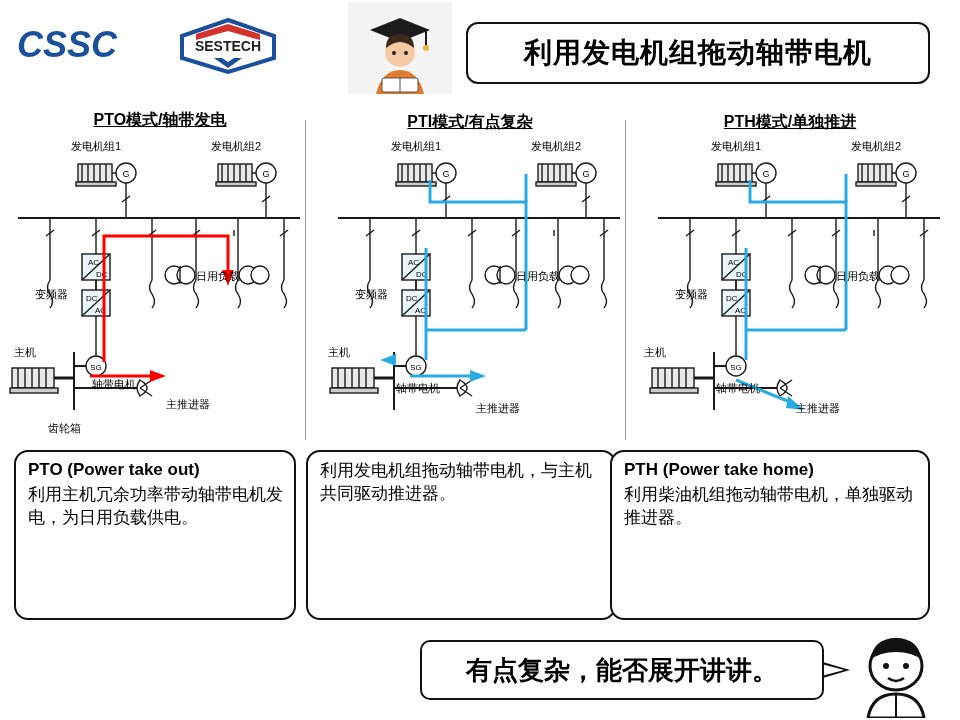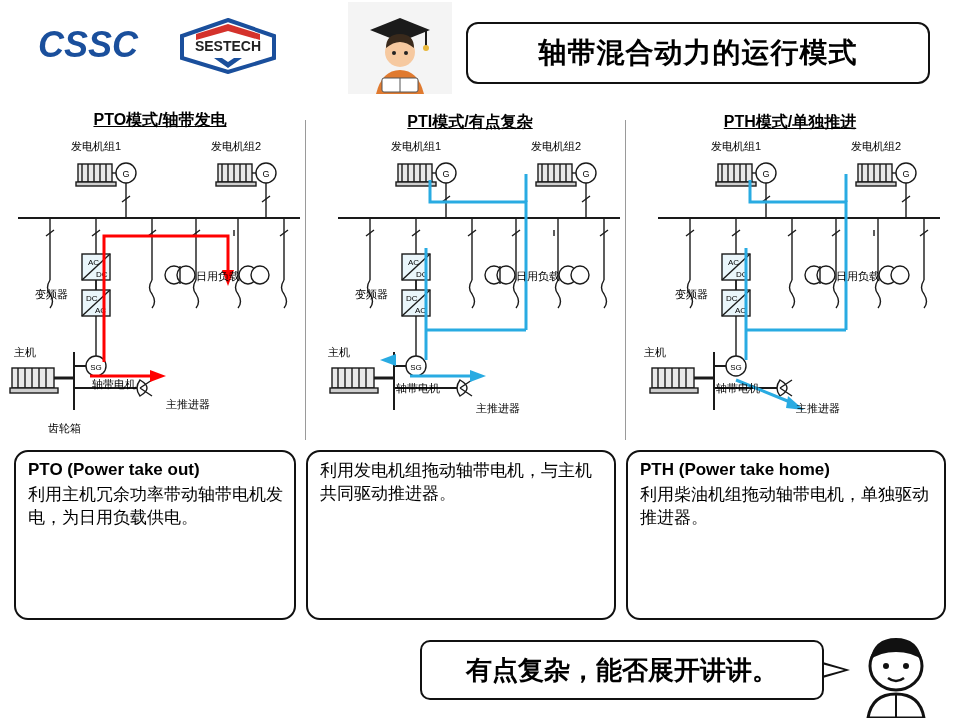--- a/index.html
+++ b/index.html
@@ -5,21 +5,21 @@
   html, body { margin:0; padding:0; }
   body {
     width:960px; height:720px; position:relative; overflow:hidden;
     background:#ffffff;
     font-family:"Liberation Sans", sans-serif;
     color:#000;
   }
   .abs { position:absolute; }
 
   
-  #logo-cssc { left:38px; top:24px; width:140px; height:42px; }
+  #logo-cssc { left:17px; top:24px; width:140px; height:42px; }
   #logo-sestech { left:178px; top:18px; width:100px; height:56px; }
   #avatar { left:348px; top:2px; width:104px; height:92px; background:#f3f3f3; }
   #title-box {
     left:466px; top:22px; width:460px; height:58px;
     border:2px solid #111; border-radius:12px; background:#fff;
     display:flex; align-items:center; justify-content:center;
   }
   #title-box .t { font-size:28px; font-weight:bold; letter-spacing:1px; }
 
   
@@ -85,21 +85,21 @@
     <path d="M38 46 q14 -12 28 0 q0 -14 -14 -14 q-14 0 -14 14Z" fill="#3a2a1c"></path>
     <circle cx="46" cy="51" r="2" fill="#222"></circle>
     <circle cx="58" cy="51" r="2" fill="#222"></circle>
     <path d="M28 92 q6 -24 24 -24 q18 0 24 24 Z" fill="#e07a2f"></path>
     <rect x="34" y="76" width="36" height="14" rx="2" fill="#fff" stroke="#555"></rect>
     <path d="M52 76 L52 90" stroke="#555"></path>
   </svg>
 </div>
 
 <div class="abs" id="title-box">
-  <span class="t">轴带混合动力的运行模式</span>
+  <span class="t">利用发电机组拖动轴带电机</span>
 </div>
 
 <div class="abs panel-title" style="left:20px; top:110px; width:280px;">PTO模式/轴带发电</div>
 <div class="abs panel-title" style="left:330px; top:112px; width:280px;">PTI模式/有点复杂</div>
 <div class="abs panel-title" style="left:650px; top:112px; width:280px;">PTH模式/单独推进</div>
 
 <div class="abs vdiv" style="left:305px; top:120px; height:320px;"></div>
 <div class="abs vdiv" style="left:625px; top:120px; height:320px;"></div>
 
 <svg class="abs" style="left:0px; top:130px;" width="310" height="320" viewBox="0 0 310 320">
@@ -337,21 +337,21 @@
 
 <div class="abs caption-box" style="left:14px; top:450px; width:282px; height:170px;">
   <div class="caption-head">PTO (Power take out)</div>
   <div class="caption-body">利用主机冗余功率带动轴带电机发电，为日用负载供电。</div>
 </div>
 
 <div class="abs caption-box" style="left:306px; top:450px; width:310px; height:170px;">
   <div class="caption-body">利用发电机组拖动轴带电机，与主机共同驱动推进器。</div>
 </div>
 
-<div class="abs caption-box" style="left:626px; top:450px; width:320px; height:170px;">
+<div class="abs caption-box" style="left:610px; top:450px; width:320px; height:170px;">
   <div class="caption-head">PTH (Power take home)</div>
   <div class="caption-body">利用柴油机组拖动轴带电机，单独驱动推进器。</div>
 </div>
 
 <div class="abs" id="bubble-tail"></div>
 <div class="abs" id="bubble-tail2"></div>
 <div class="abs" id="bubble">
   <span class="t">有点复杂，能否展开讲讲。</span>
 </div>
 

